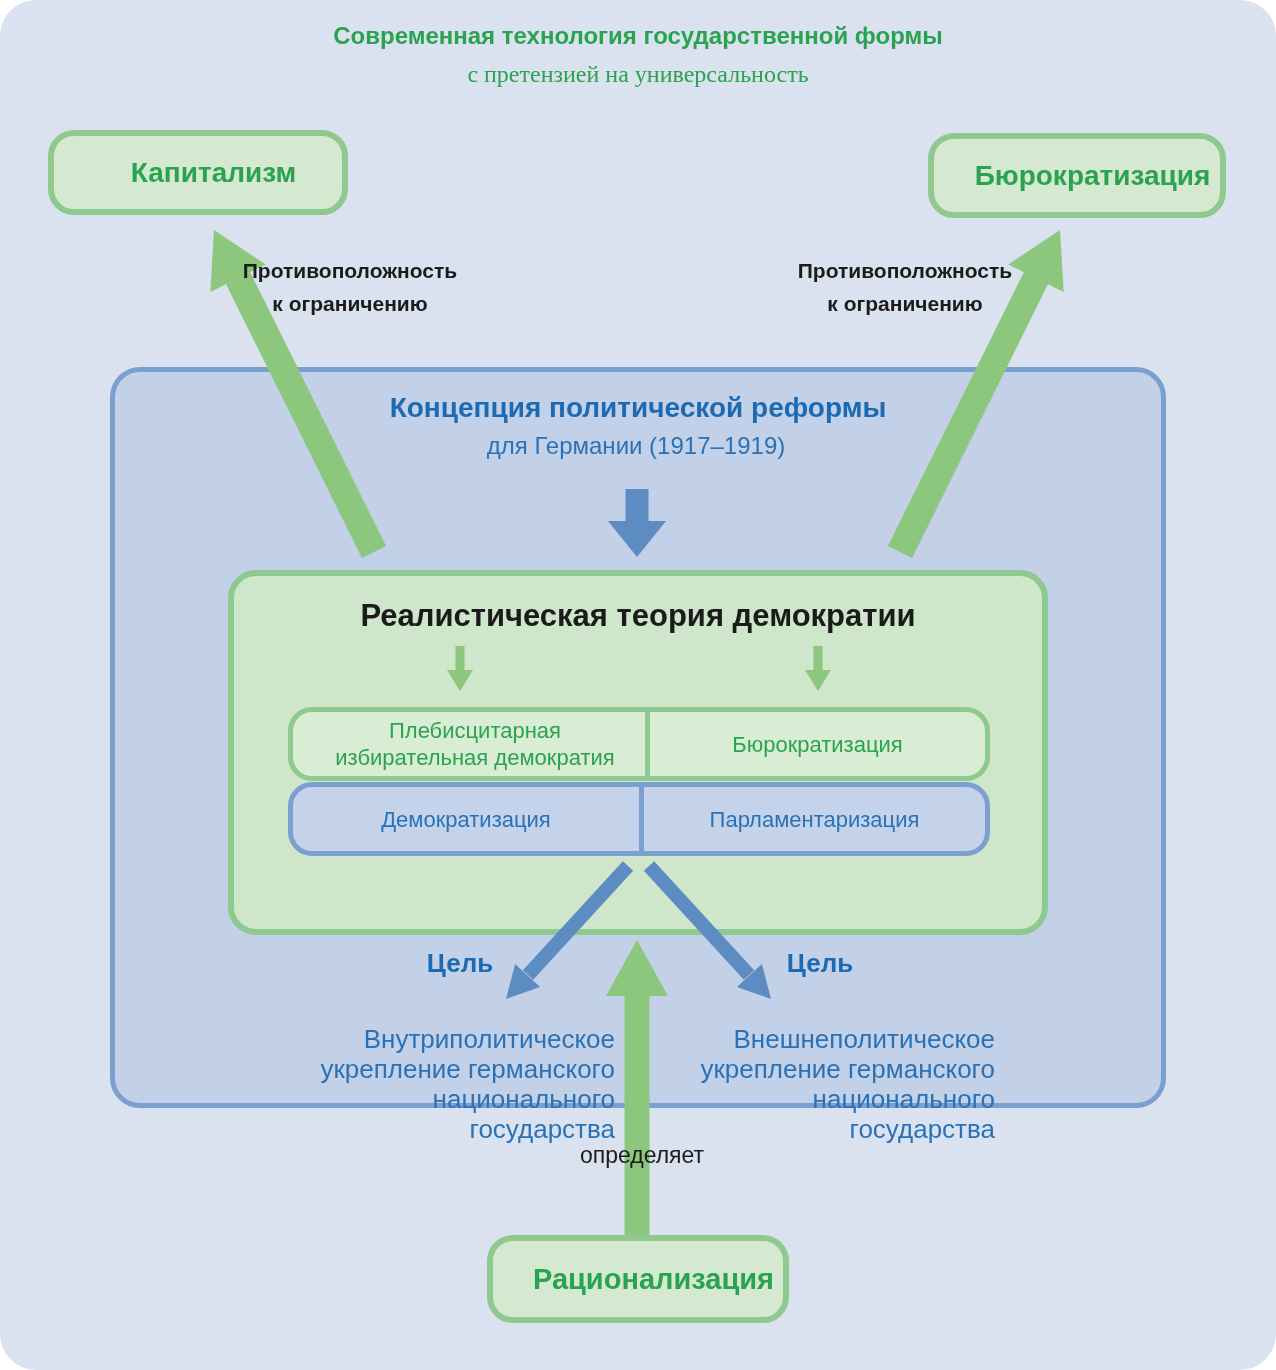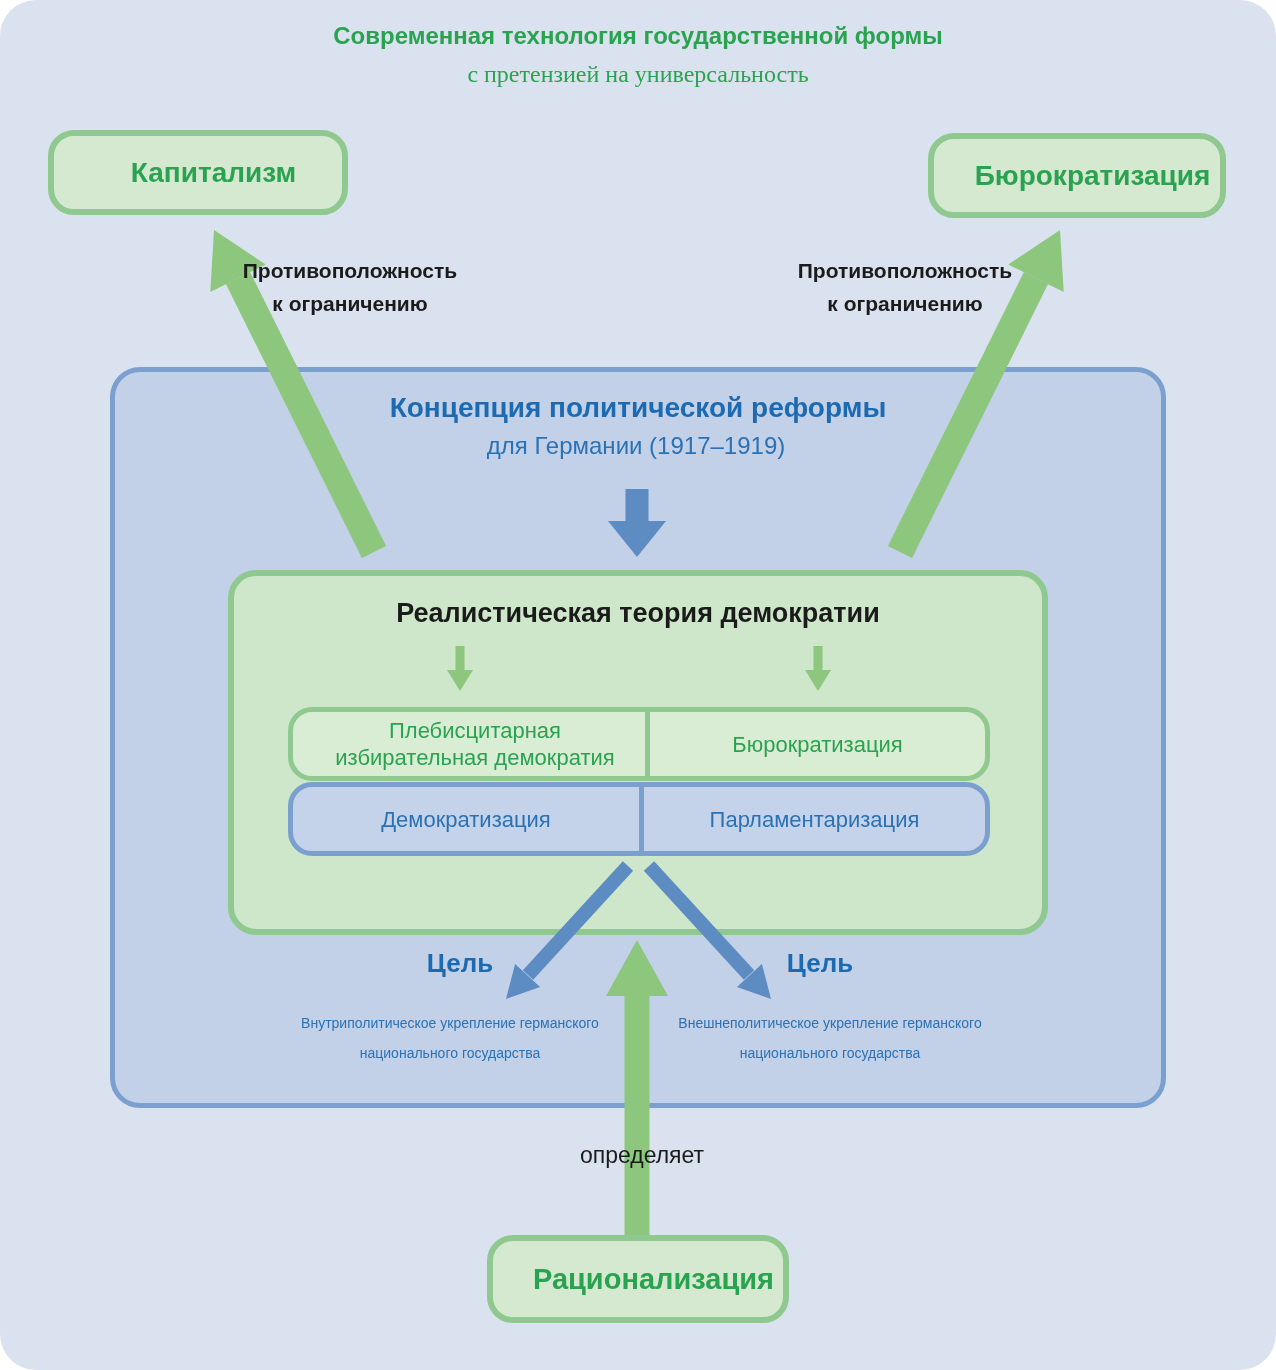--- a/index.html
+++ b/index.html
@@ -29,36 +29,36 @@
   .opp-left{left:190px;top:254px;}
   .opp-right{left:745px;top:254px;}
 
   .bluebox{left:110px;top:367px;width:1056px;height:741px;background:var(--blue-fill);
            border:5px solid var(--blue-border);border-radius:30px;z-index:1;}
   .concept-title{left:110px;top:392px;width:1056px;text-align:center;font-size:28px;font-weight:bold;color:var(--blue-title);z-index:3;}
   .concept-sub{left:108px;top:432px;width:1056px;text-align:center;font-size:24px;color:var(--blue-text);z-index:3;}
 
   .greenbox{left:228px;top:570px;width:820px;height:365px;background:var(--green-container-fill);
             border:6px solid var(--green-border);border-radius:28px;z-index:1;}
-  .theory-title{left:228px;top:598px;width:820px;text-align:center;font-size:27px;font-weight:bold;color:var(--dark-text);z-index:3;}
+  .theory-title{left:228px;top:598px;width:820px;text-align:center;font-size:31px;font-weight:bold;color:var(--dark-text);z-index:3;}
 
   .pair{left:288px;width:702px;height:74px;border-radius:24px;display:grid;grid-template-columns:1fr 1fr;z-index:2;}
   .pair-green{top:707px;background:var(--green-cell-fill);border:5px solid var(--green-border);padding-left:12px;}
   .pair-blue{top:782px;background:var(--blue-cell-fill);border:5px solid var(--blue-border);}
   .cell{display:flex;align-items:center;justify-content:center;text-align:center;font-size:22px;line-height:27px;}
   .pair-green .cell{color:var(--green-text);}
   .pair-blue .cell{color:var(--blue-text);}
   .pair-green .cell + .cell{border-left:5px solid var(--green-border);}
   .pair-blue .cell + .cell{border-left:5px solid var(--blue-border);}
   .cell-text{max-width:300px;}
 
   .goal-label{width:120px;text-align:center;font-size:26px;font-weight:bold;color:var(--blue-title);z-index:3;}
   .goal-label-left{left:400px;top:948px;}
   .goal-label-right{left:760px;top:948px;}
-  .goal-text{width:330px;text-align:center;font-size:14px;line-height:30px;color:var(--blue-text);z-index:3;}
+  .goal-text{width:330px;text-align:right;font-size:26px;line-height:30px;color:var(--blue-text);z-index:3;margin-top:16px;}
   .goal-text-left{left:285px;top:1008px;}
   .goal-text-right{left:665px;top:1008px;}
 
   .define-label{left:492px;top:1142px;width:300px;text-align:center;font-size:23px;color:var(--dark-text);z-index:4;}
 
   svg.arrows{position:absolute;left:0;top:0;z-index:2;pointer-events:none;}
   .gs{stroke:var(--green-arrow);fill:none;}
   .bs{stroke:var(--blue-arrow);fill:none;}
   .gf{fill:var(--green-arrow);stroke:none;}
   .bf{fill:var(--blue-arrow);stroke:none;}

